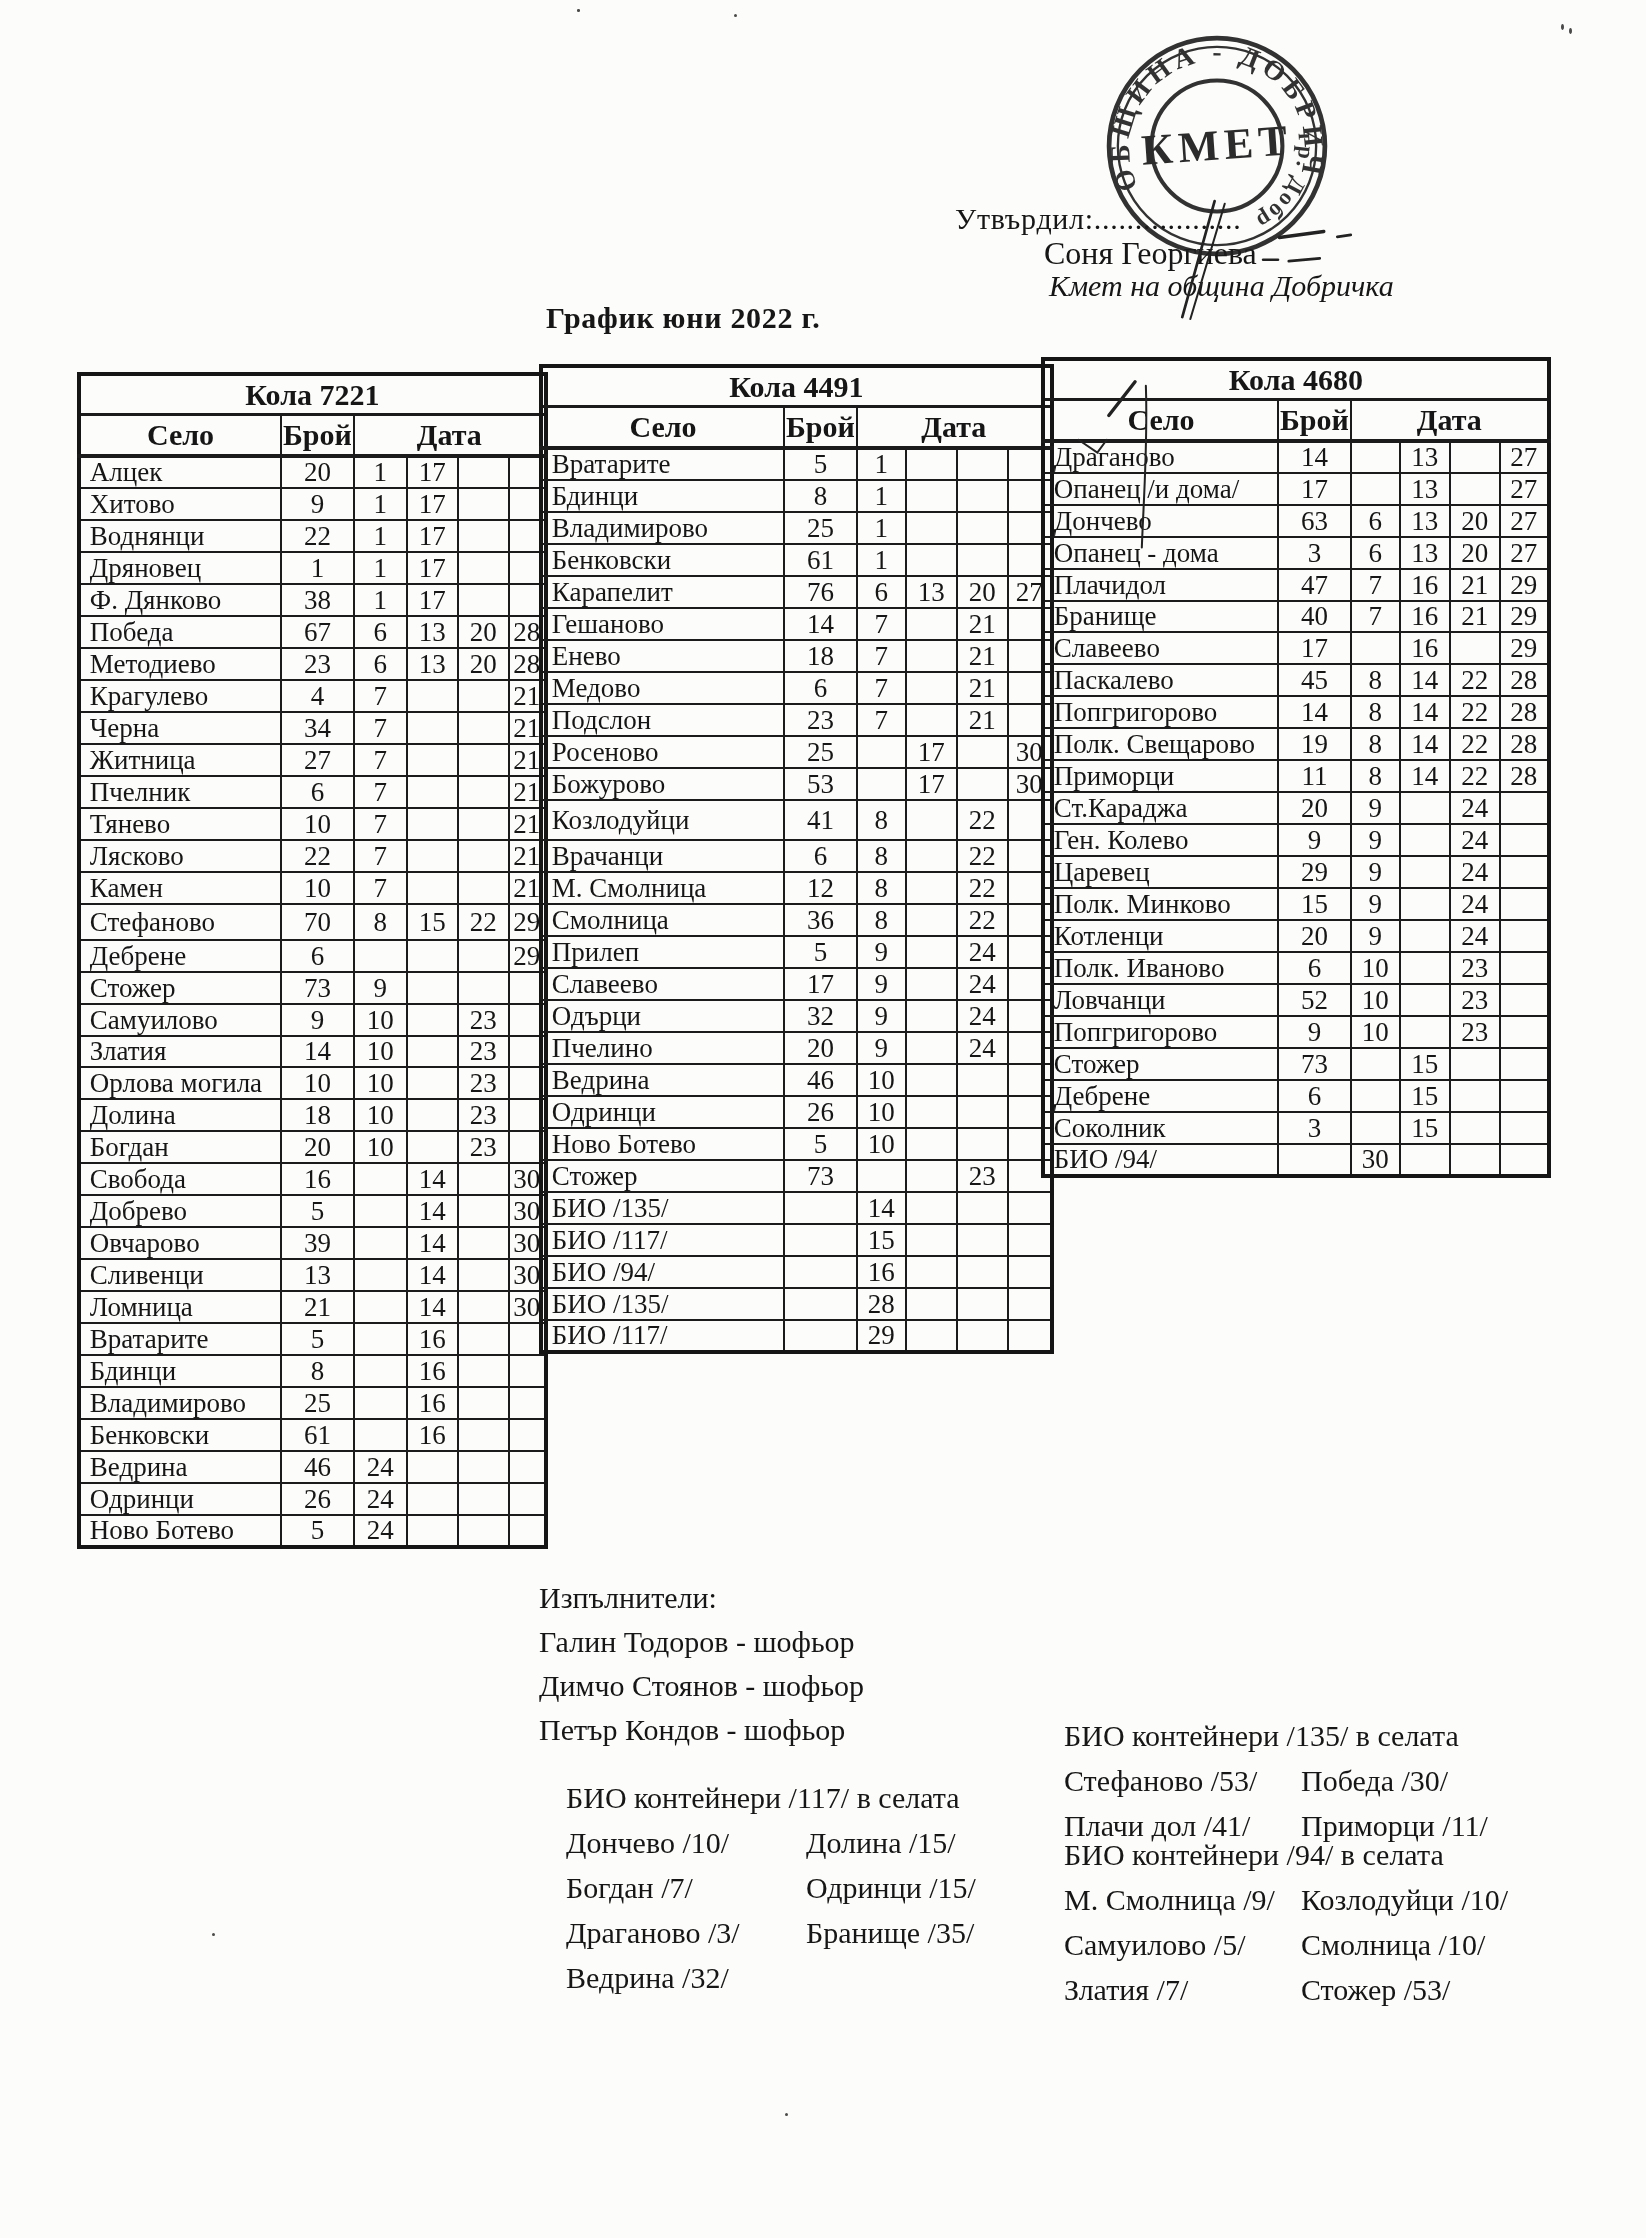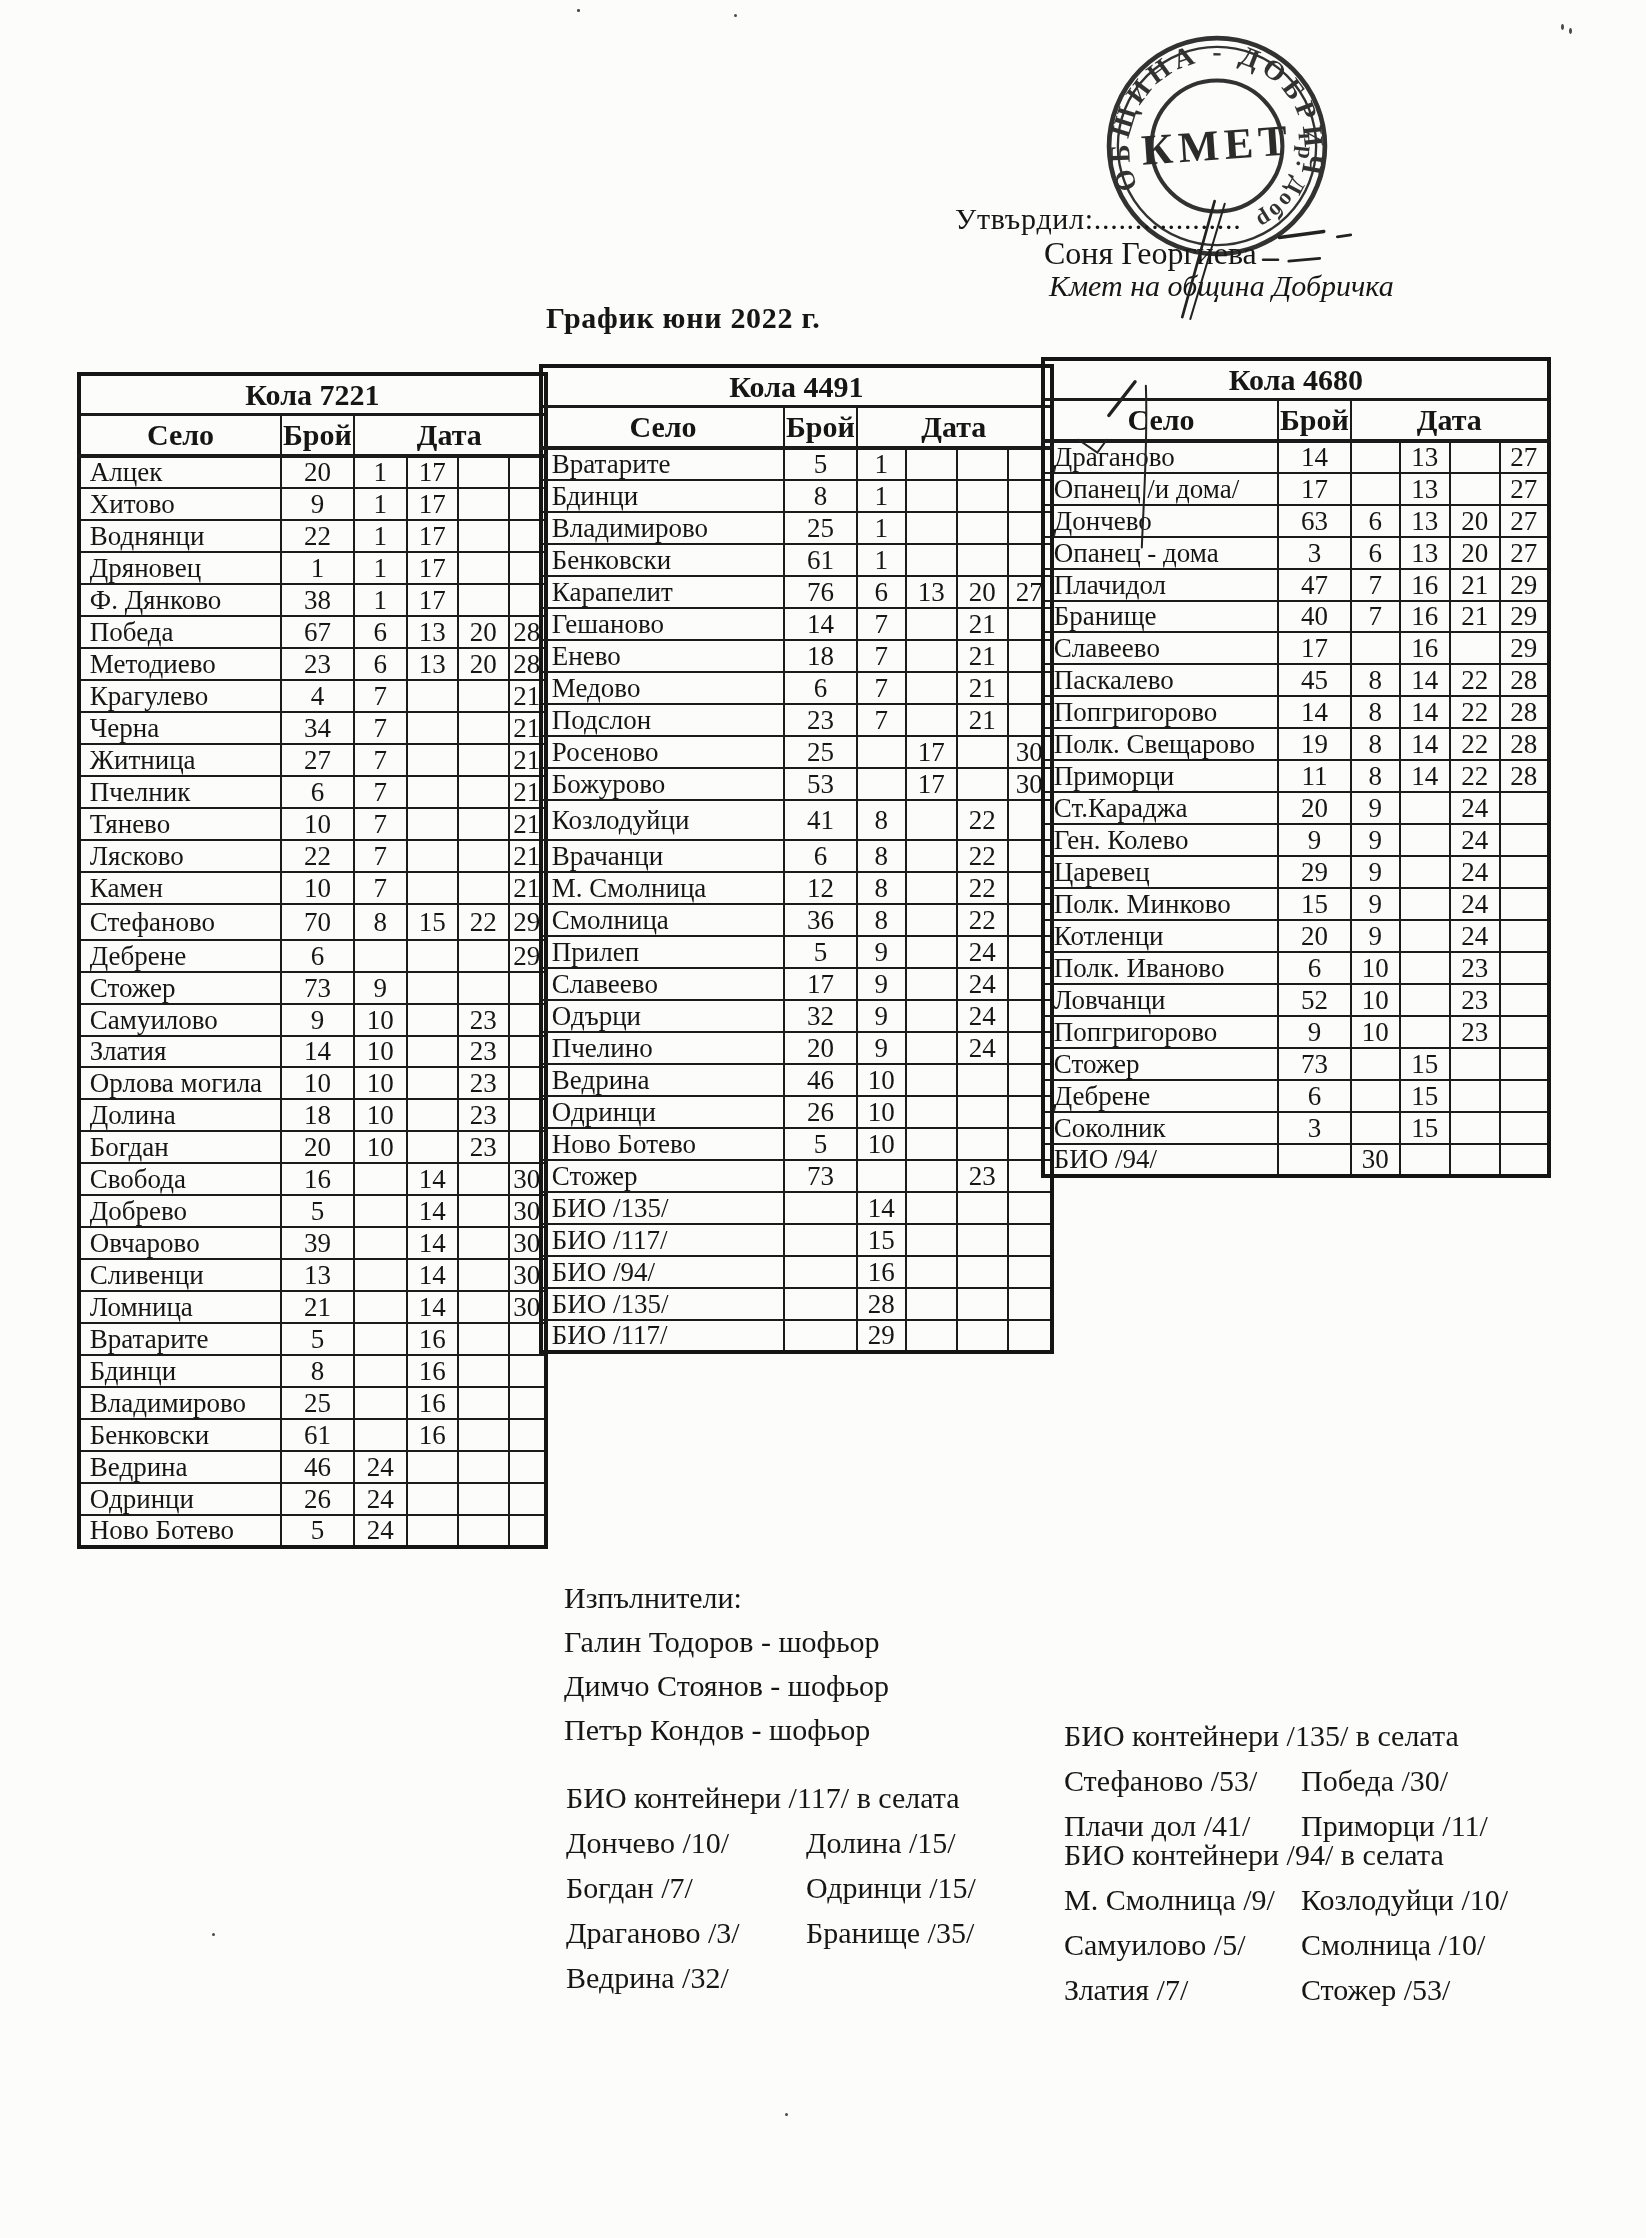--- a/index.html
+++ b/index.html
@@ -16,21 +16,21 @@
   .twrap{position:absolute;}
   table.sched{border-collapse:collapse;table-layout:fixed;}
   table.sched td{border:2.7px solid #1b1b1b;font-size:27px;line-height:1;overflow:hidden;white-space:nowrap;}
   table.sched{border:4px solid #151515;}
   tr.kola td{height:35px;text-align:center;font-weight:bold;font-size:30px;border-bottom-width:3.4px;}
   tr.hdr td{height:36px;text-align:center;font-weight:bold;font-size:30px;border-bottom-width:4.7px;}
   td.v{text-align:left;padding-left:8.8px;border-right-width:4px;}
   td.c{text-align:center;border-right-width:4px;}
   td.d{text-align:center;}
   
-  .exec{position:absolute;left:564px;top:1581px;font-size:30px;}
+  .exec{position:absolute;left:539px;top:1581px;font-size:30px;}
   .exec div{height:44px;}
   .bio{position:absolute;font-size:30px;}
   .bio .bio-head{height:45px;}
   .bio .bio-row{height:45px;}
   .bio .bio-row span{display:inline-block;}
   .speck{position:absolute;background:#4a4a4a;border-radius:50%;}
   .penlayer{position:absolute;left:0;top:0;pointer-events:none;}
 </style>
 </head>
 <body>

